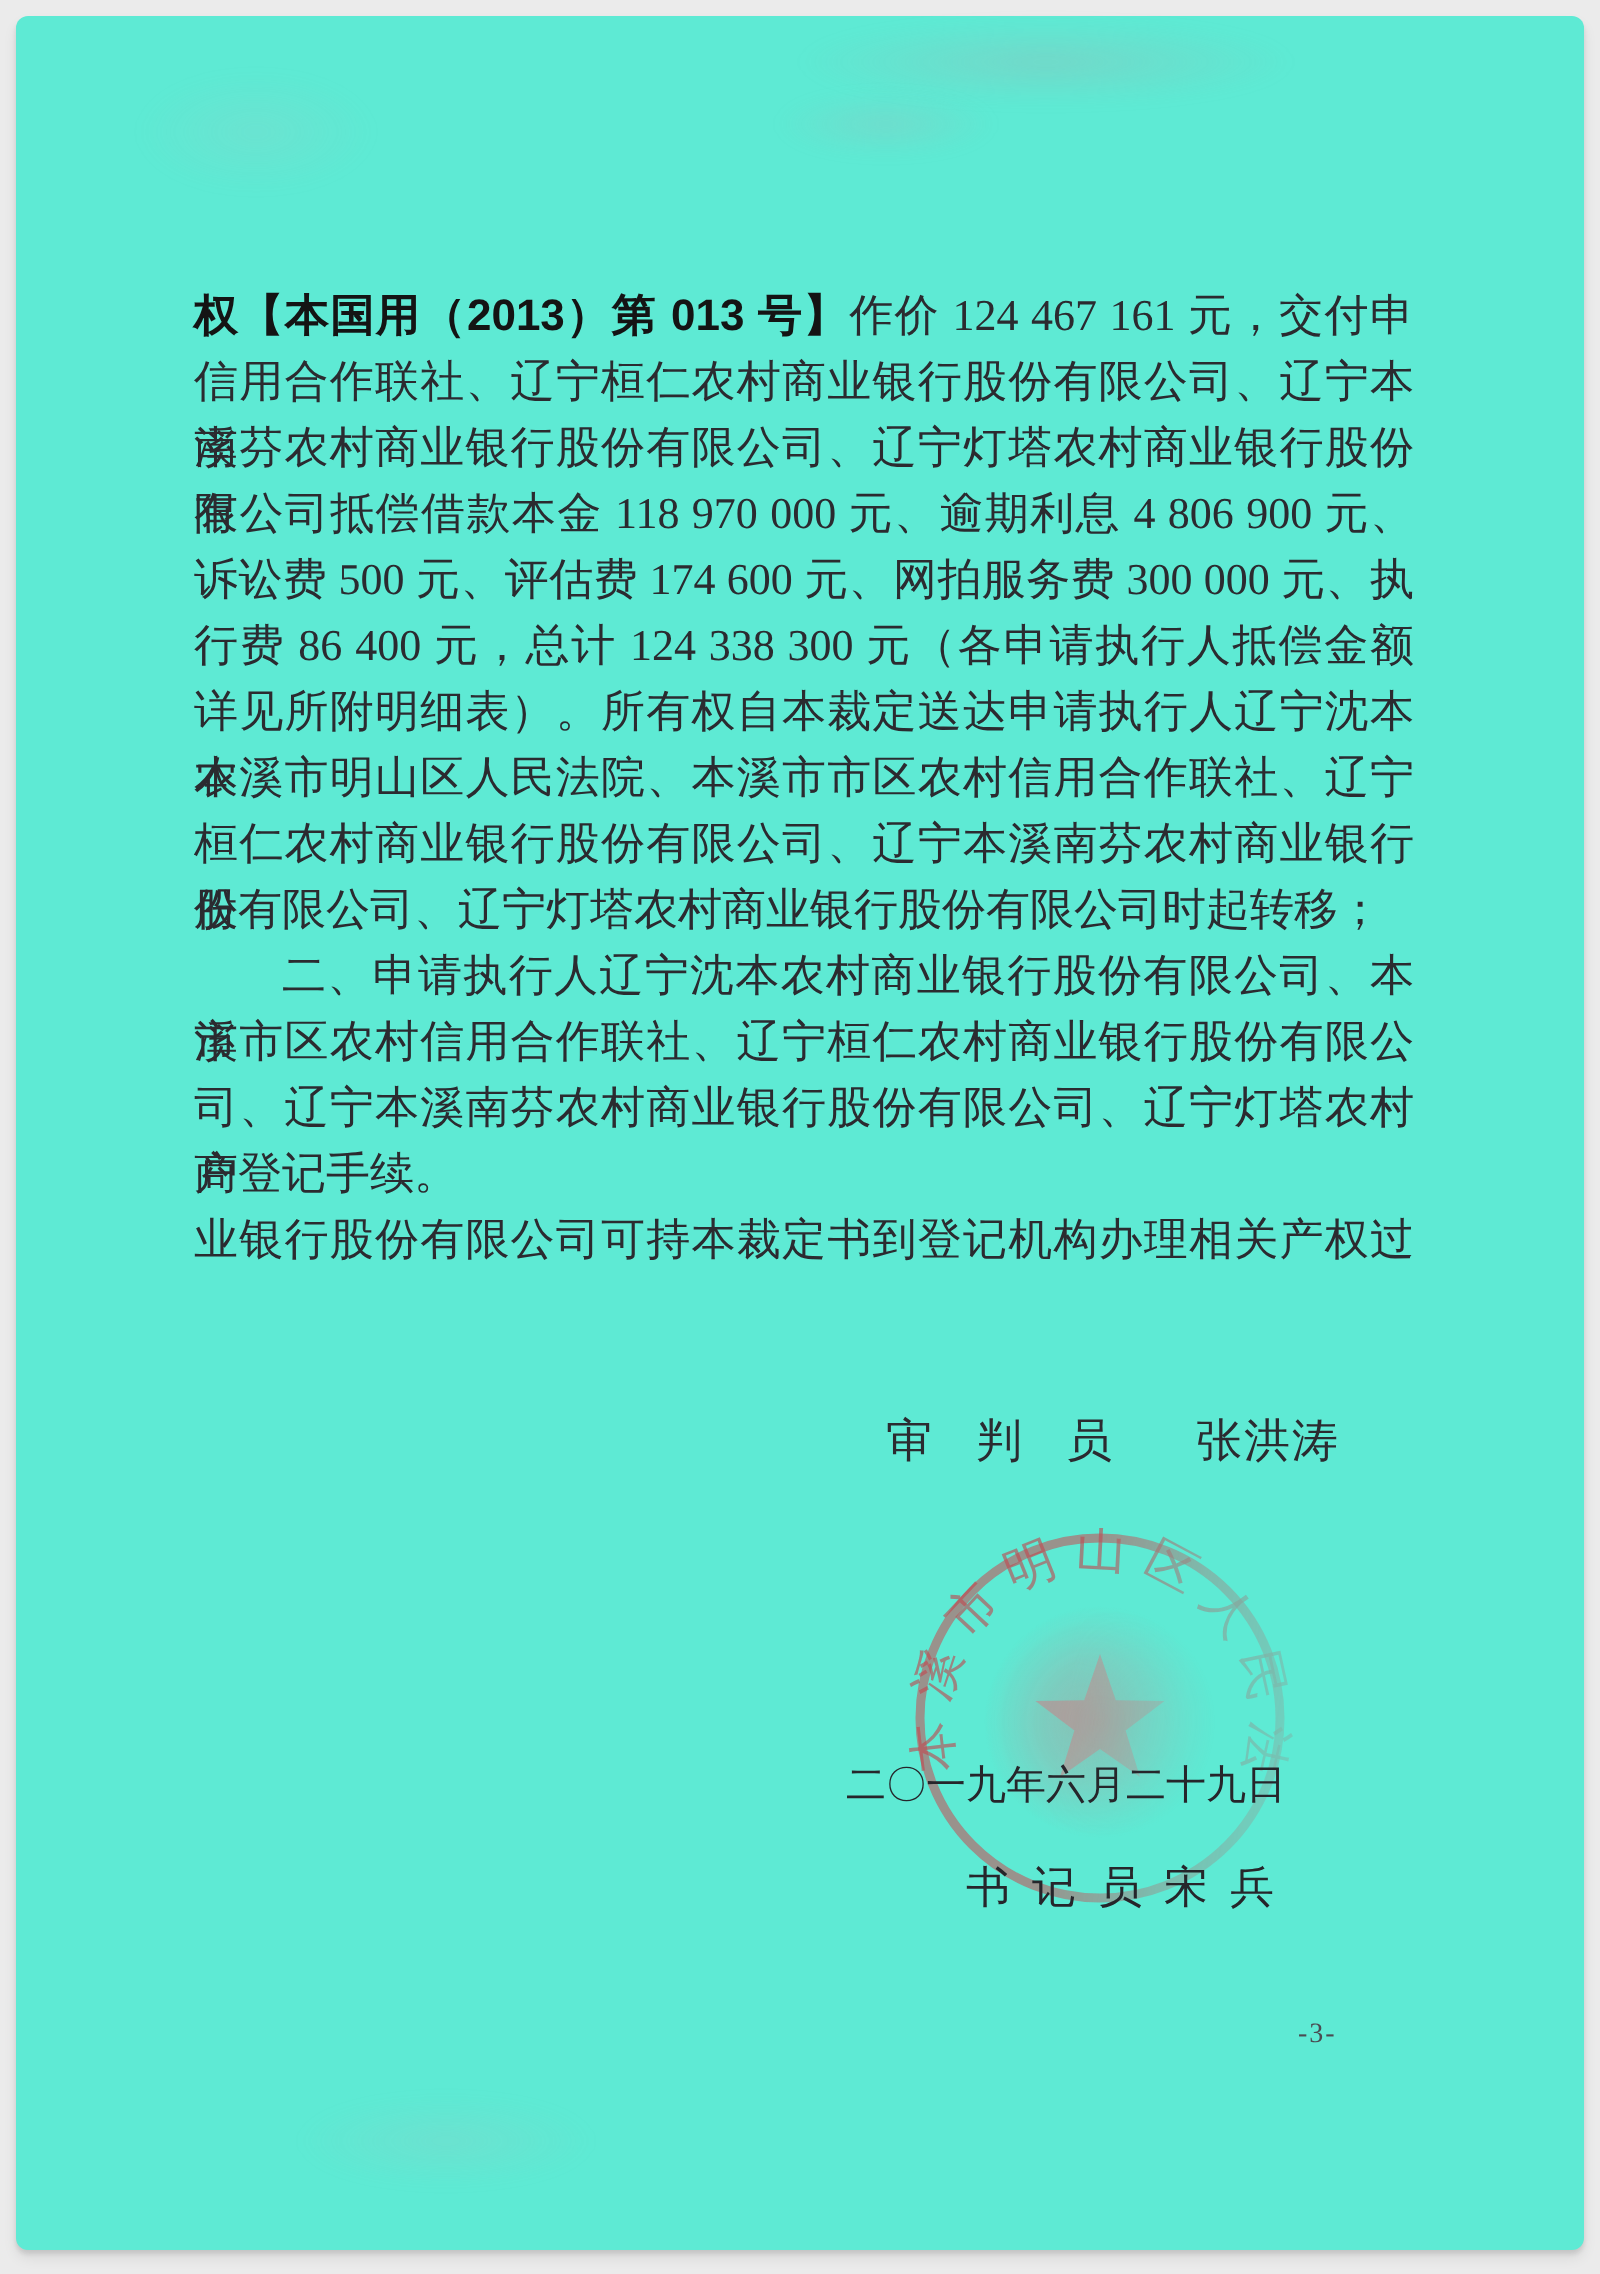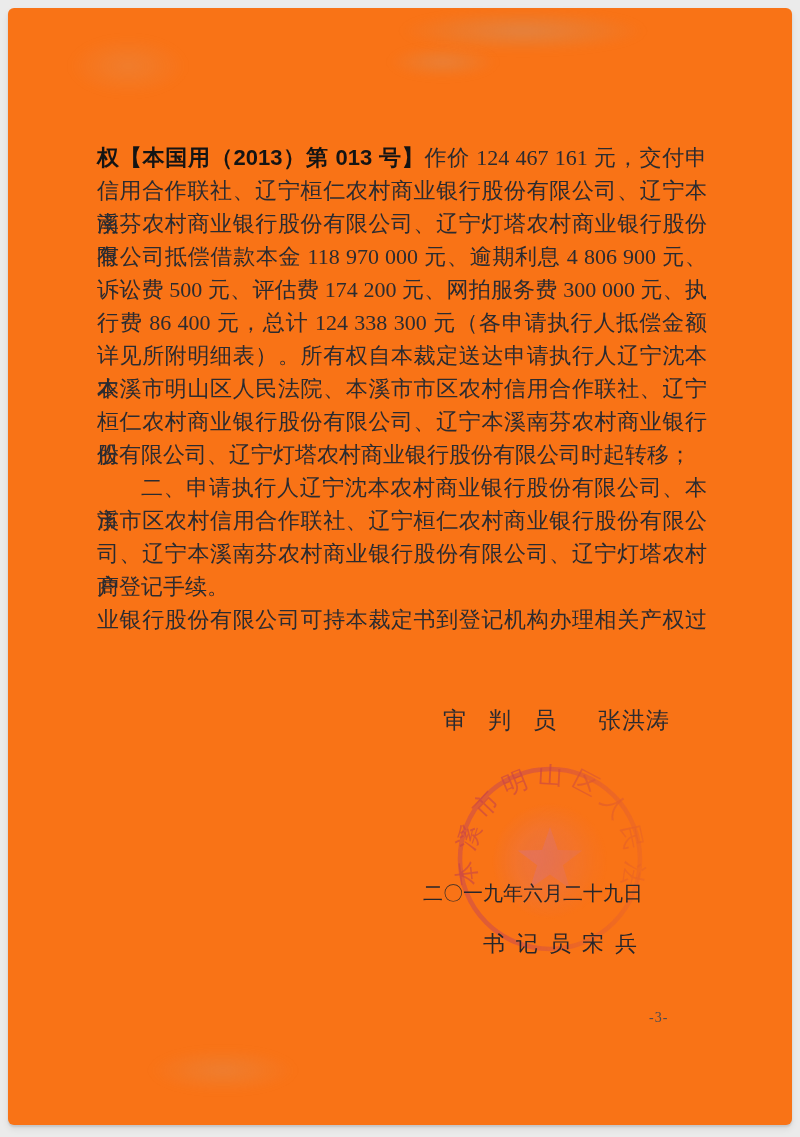--- a/index.html
+++ b/index.html
@@ -6,21 +6,21 @@
   html, body {
     width: 800px; height: 1137px;
     font-family: "Liberation Serif", "DejaVu Serif", serif;
   }
   body { background: #ebebeb; position: relative; overflow: hidden; }
 
   .page {
     position: absolute;
     left: 8px; top: 8px;
     width: 784px; height: 1117px;
-    background: #f97316;
+    background: #5eead4;
     border-radius: 6px;
     box-shadow: 0 2px 2px rgba(0,0,0,0.10), 0 4px 7px rgba(0,0,0,0.08);
   }
 
   
   .smudge { position: absolute; pointer-events: none; filter: blur(4px); }
   .smudge.s1 { left: 390px; top: 2px;  width: 250px; height: 42px;
     background: radial-gradient(ellipse at center, rgba(170,170,172,0.28), rgba(170,170,172,0) 70%); }
   .smudge.s2 { left: 380px; top: 38px; width: 110px; height: 32px;
     background: radial-gradient(ellipse at center, rgba(175,175,178,0.22), rgba(175,175,178,0) 70%); }
@@ -103,21 +103,21 @@
   <div class="smudge s1"></div>
   <div class="smudge s2"></div>
   <div class="smudge s3"></div>
   <div class="smudge s4"></div>
 
   <div class="text-block">
     <div class="line justify"><span class="lead-bold">权【本国用（2013）第 013 号】</span><span>作价 124 467 161 元，交付申</span></div>
     <div class="line justify">信用合作联社、辽宁桓仁农村商业银行股份有限公司、辽宁本溪</div>
     <div class="line justify">南芬农村商业银行股份有限公司、辽宁灯塔农村商业银行股份有</div>
     <div class="line justify">限公司抵偿借款本金 118 970 000 元、逾期利息 4 806 900 元、</div>
-    <div class="line justify">诉讼费 500 元、评估费 174 200 元、网拍服务费 300 000 元、执</div>
+    <div class="line justify">诉讼费 500 元、评估费 174 600 元、网拍服务费 300 000 元、执</div>
     <div class="line justify">行费 86 400 元，总计 124 338 300 元（各申请执行人抵偿金额</div>
     <div class="line justify">详见所附明细表）。所有权自本裁定送达申请执行人辽宁沈本农</div>
     <div class="line justify">本溪市明山区人民法院、本溪市市区农村信用合作联社、辽宁</div>
     <div class="line justify">桓仁农村商业银行股份有限公司、辽宁本溪南芬农村商业银行股</div>
     <div class="line">份有限公司、辽宁灯塔农村商业银行股份有限公司时起转移；</div>
     <div class="line justify indent">二、申请执行人辽宁沈本农村商业银行股份有限公司、本溪</div>
     <div class="line justify">市市区农村信用合作联社、辽宁桓仁农村商业银行股份有限公</div>
     <div class="line justify">司、辽宁本溪南芬农村商业银行股份有限公司、辽宁灯塔农村商</div>
     <div class="line">户登记手续。</div>
     <div class="line justify">业银行股份有限公司可持本裁定书到登记机构办理相关产权过</div>

